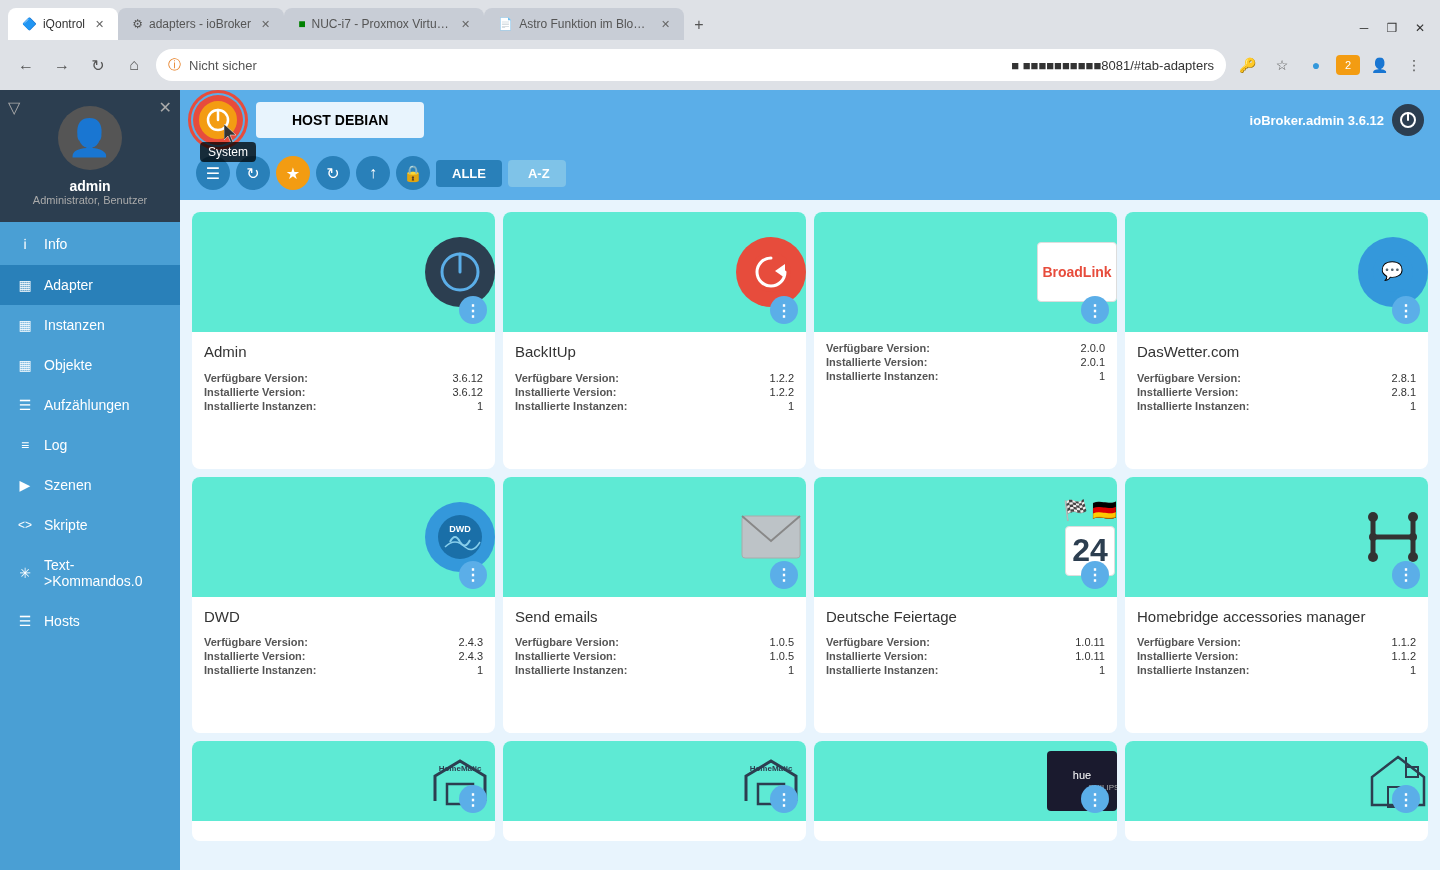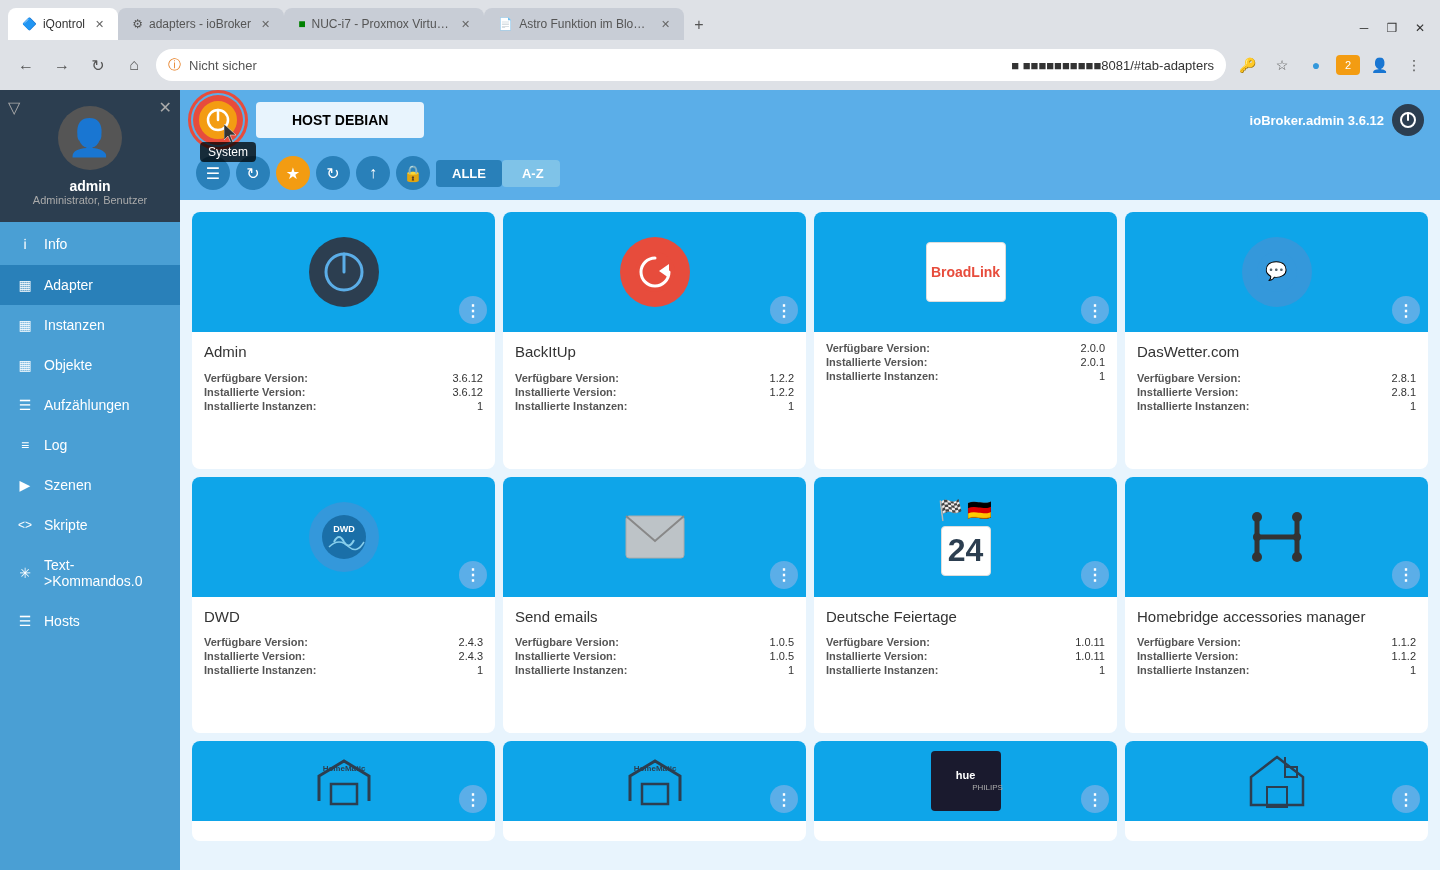--- a/index.html
+++ b/index.html
@@ -57,29 +57,29 @@
     .user-info { color: #fff; font-size: 13px; margin-right: 0; font-weight: bold; }
     .power-icon { width: 32px; height: 32px; border-radius: 50%; background: #2c3e50; display: flex; align-items: center; justify-content: center; color: #fff; font-size: 16px; }
 
     
     .toolbar { background: #5baee8; padding: 6px 16px 10px; display: flex; align-items: center; gap: 6px; }
     .tool-btn { width: 34px; height: 34px; border-radius: 50%; display: flex; align-items: center; justify-content: center; cursor: pointer; font-size: 16px; }
     .tool-btn.blue { background: #2980b9; color: #fff; }
     .tool-btn.gold { background: #f39c12; color: #fff; }
     .filter-area { flex: 1; display: flex; justify-content: center; }
     .filter-input { width: 240px; padding: 6px 14px; border-radius: 20px; border: none; background: #fff; font-size: 13px; color: #999; outline: none; }
-    .view-btns { display: flex; }
+    .view-btns { display: flex; gap: 6px; }
     .view-btn { padding: 6px 16px; border-radius: 4px; border: none; cursor: pointer; font-size: 13px; font-weight: bold; }
     .view-btn.active { background: #2980b9; color: #fff; }
     .view-btn.inactive { background: #7fc3e8; color: #fff; padding-left: 20px; }
 
     
     .adapter-grid { display: grid; grid-template-columns: repeat(4, 1fr); gap: 8px; padding: 12px; overflow-y: auto; flex: 1; }
     .adapter-card { background: #fff; border-radius: 8px; overflow: hidden; display: flex; flex-direction: column; min-height: 240px; }
-    .card-icon-area { background: #0ea5e9; height: 120px; display: flex; align-items: center; justify-content: center; position: relative; }
+    .card-icon-area { background: #5eead4; height: 120px; display: flex; align-items: center; justify-content: flex-end; position: relative; }
     .card-more-btn { position: absolute; bottom: 8px; right: 8px; width: 28px; height: 28px; border-radius: 50%; background: #5baee8; color: #fff; display: flex; align-items: center; justify-content: center; cursor: pointer; font-size: 16px; font-weight: bold; }
     .card-body { padding: 10px 12px; flex: 1; }
     .card-title { font-size: 15px; color: #333; margin-bottom: 10px; line-height: 1.3; }
     .card-info { font-size: 11px; color: #555; margin-bottom: 2px; display: flex; justify-content: space-between; }
     .card-info-label { font-weight: bold; }
     .card-info-value { color: #333; }
 
     
     .admin-icon { width: 70px; height: 70px; border-radius: 50%; background: #2c3e50; display: flex; align-items: center; justify-content: center; }
     .backitup-icon { width: 70px; height: 70px; border-radius: 50%; background: #e74c3c; display: flex; align-items: center; justify-content: center; }
@@ -495,21 +495,21 @@
               <text x="35" y="15" text-anchor="middle" font-size="8" fill="#2c3e50" font-weight="bold">HomeMatic</text>
             </svg>
           </div>
           <div class="card-more-btn">⋮</div>
         </div>
       </div>
 
       <div class="adapter-card" style="height:100px; min-height:100px;">
         <div class="card-icon-area" style="height:80px;">
           <div style="width:70px; height:60px; background:#1a1a2e; display:flex; flex-direction:column; align-items:center; justify-content:center; border-radius:4px;">
-            <span style="color:#fff; font-size:11px; font-weight:bold; line-height:1;">hue</span>
+            <span style="color:#fff; font-size:11px; font-weight:normal; line-height:1;">hue</span>
             <span style="color:#aaa; font-size:8px; margin-top:2px;padding-left:44px;">PHILIPS</span>
           </div>
           <div class="card-more-btn">⋮</div>
         </div>
       </div>
 
       <div class="adapter-card" style="height:100px; min-height:100px;">
         <div class="card-icon-area" style="height:80px;">
           <div style="display:flex; align-items:center; justify-content:center;">
             <svg width="60" height="56" viewBox="0 0 60 56">

